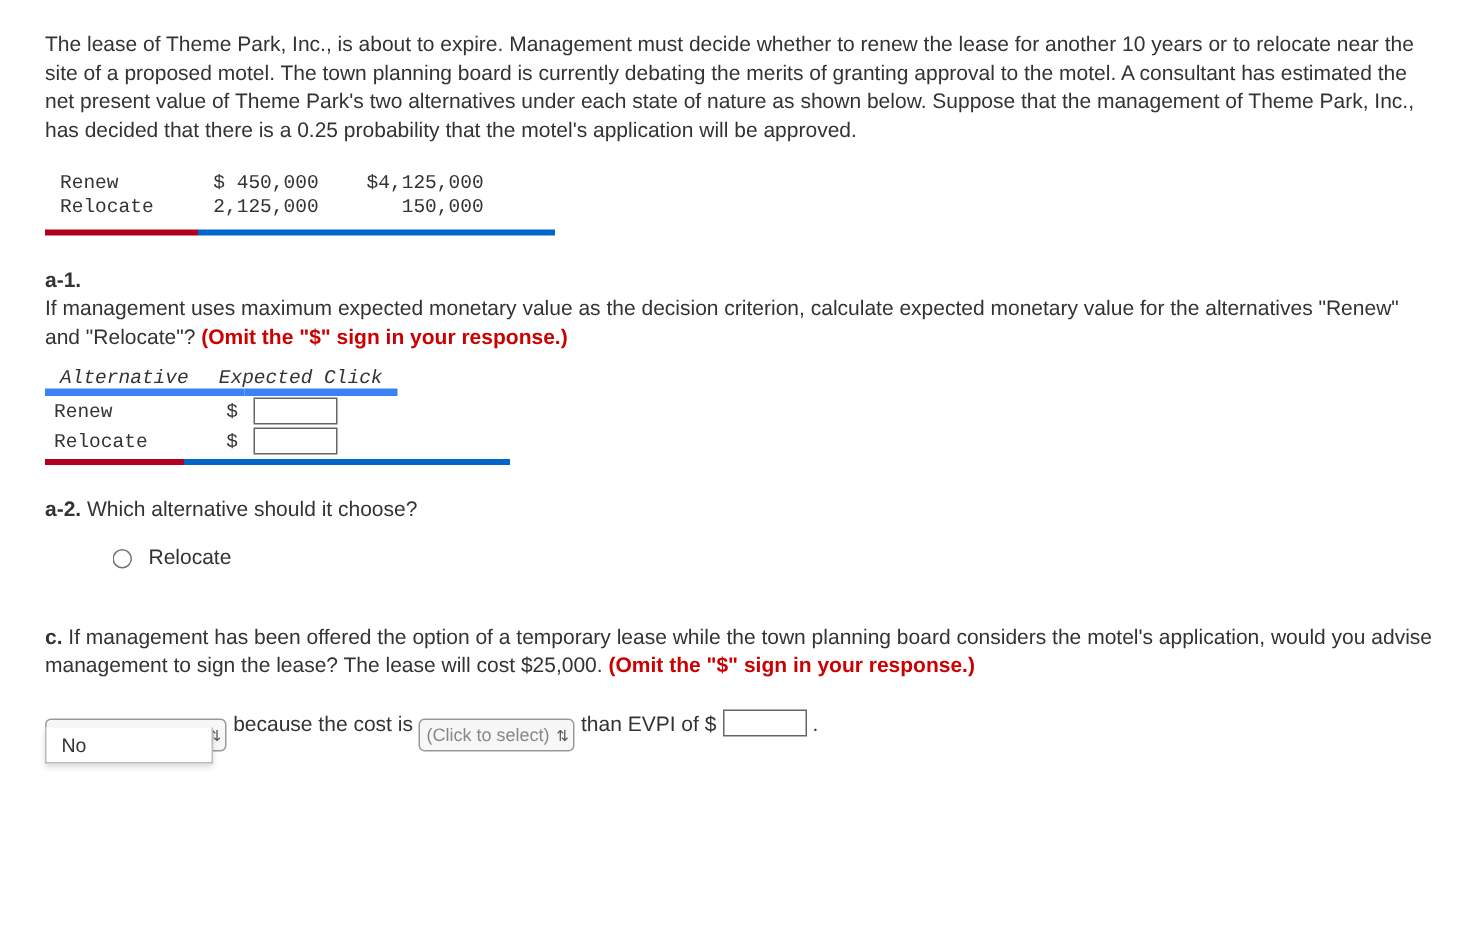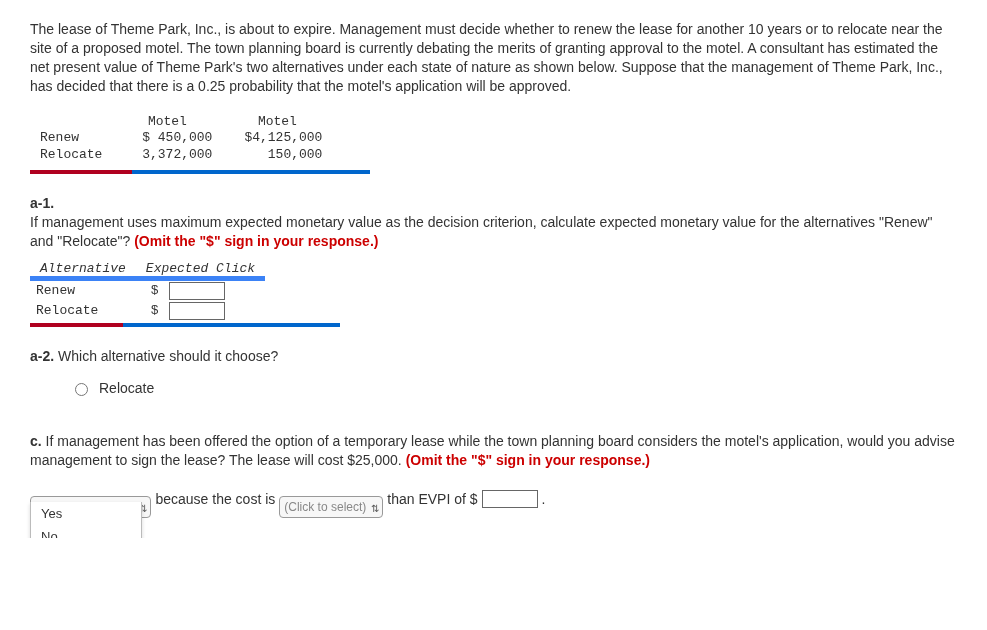--- a/index.html
+++ b/index.html
@@ -153,33 +153,28 @@
     gap: 4px;
   }
 </style>
 </head>
 <body>
 
 <div class="intro">The lease of Theme Park, Inc., is about to expire. Management must decide whether to renew the lease for another 10 years or to relocate near the site of a proposed motel. The town planning board is currently debating the merits of granting approval to the motel. A consultant has estimated the net present value of Theme Park's two alternatives under each state of nature as shown below. Suppose that the management of Theme Park, Inc., has decided that there is a 0.25 probability that the motel's application will be approved.</div>
 
 <table class="payoff-table mono">
   <tbody>
-      <tr>
-    <td></td>
-    <td class="val" style="text-align:center">Motel</td>
-    <td class="val" style="text-align:center">Motel</td>
-  </tr>
   <tr>
     <td class="opt">Renew</td>
     <td class="val">$  450,000</td>
     <td class="val">$4,125,000</td>
   </tr>
   <tr>
     <td class="opt">Relocate</td>
-    <td class="val">3,372,000</td>
+    <td class="val">2,125,000</td>
     <td class="val">150,000</td>
   </tr>
 </tbody>
   </table>
 <div class="red-bar"></div>
 
 <div class="question-block">
   <span class="section-label">a-1.</span><br>
   <span>If management uses maximum expected monetary value as the decision criterion, calculate expected monetary value for the alternatives "Renew" and "Relocate"? </span>
   <span class="red-note">(Omit the "$" sign in your response.)</span>
@@ -220,21 +215,20 @@
 </div>
 
 <div class="inline-row" style="margin-top:8px">
   <span class="dropdown-box">
     <span class="select-like">
       <span class="check">✓</span>
       <span>(Click to select)</span>
       <span class="select-caret">⇅</span>
     </span>
     <div class="dropdown-list">
-      <div class="dd-item">Yes</div>
       <div class="dd-item">No</div>
     </div>
   </span>
   <span> because the cost is </span>
   <span class="select-like small">
     <span>(Click to select)</span>
     <span class="select-caret">⇅</span>
   </span>
   <span> than EVPI of $ </span>
   <input class="num-box" type="text" style="">

